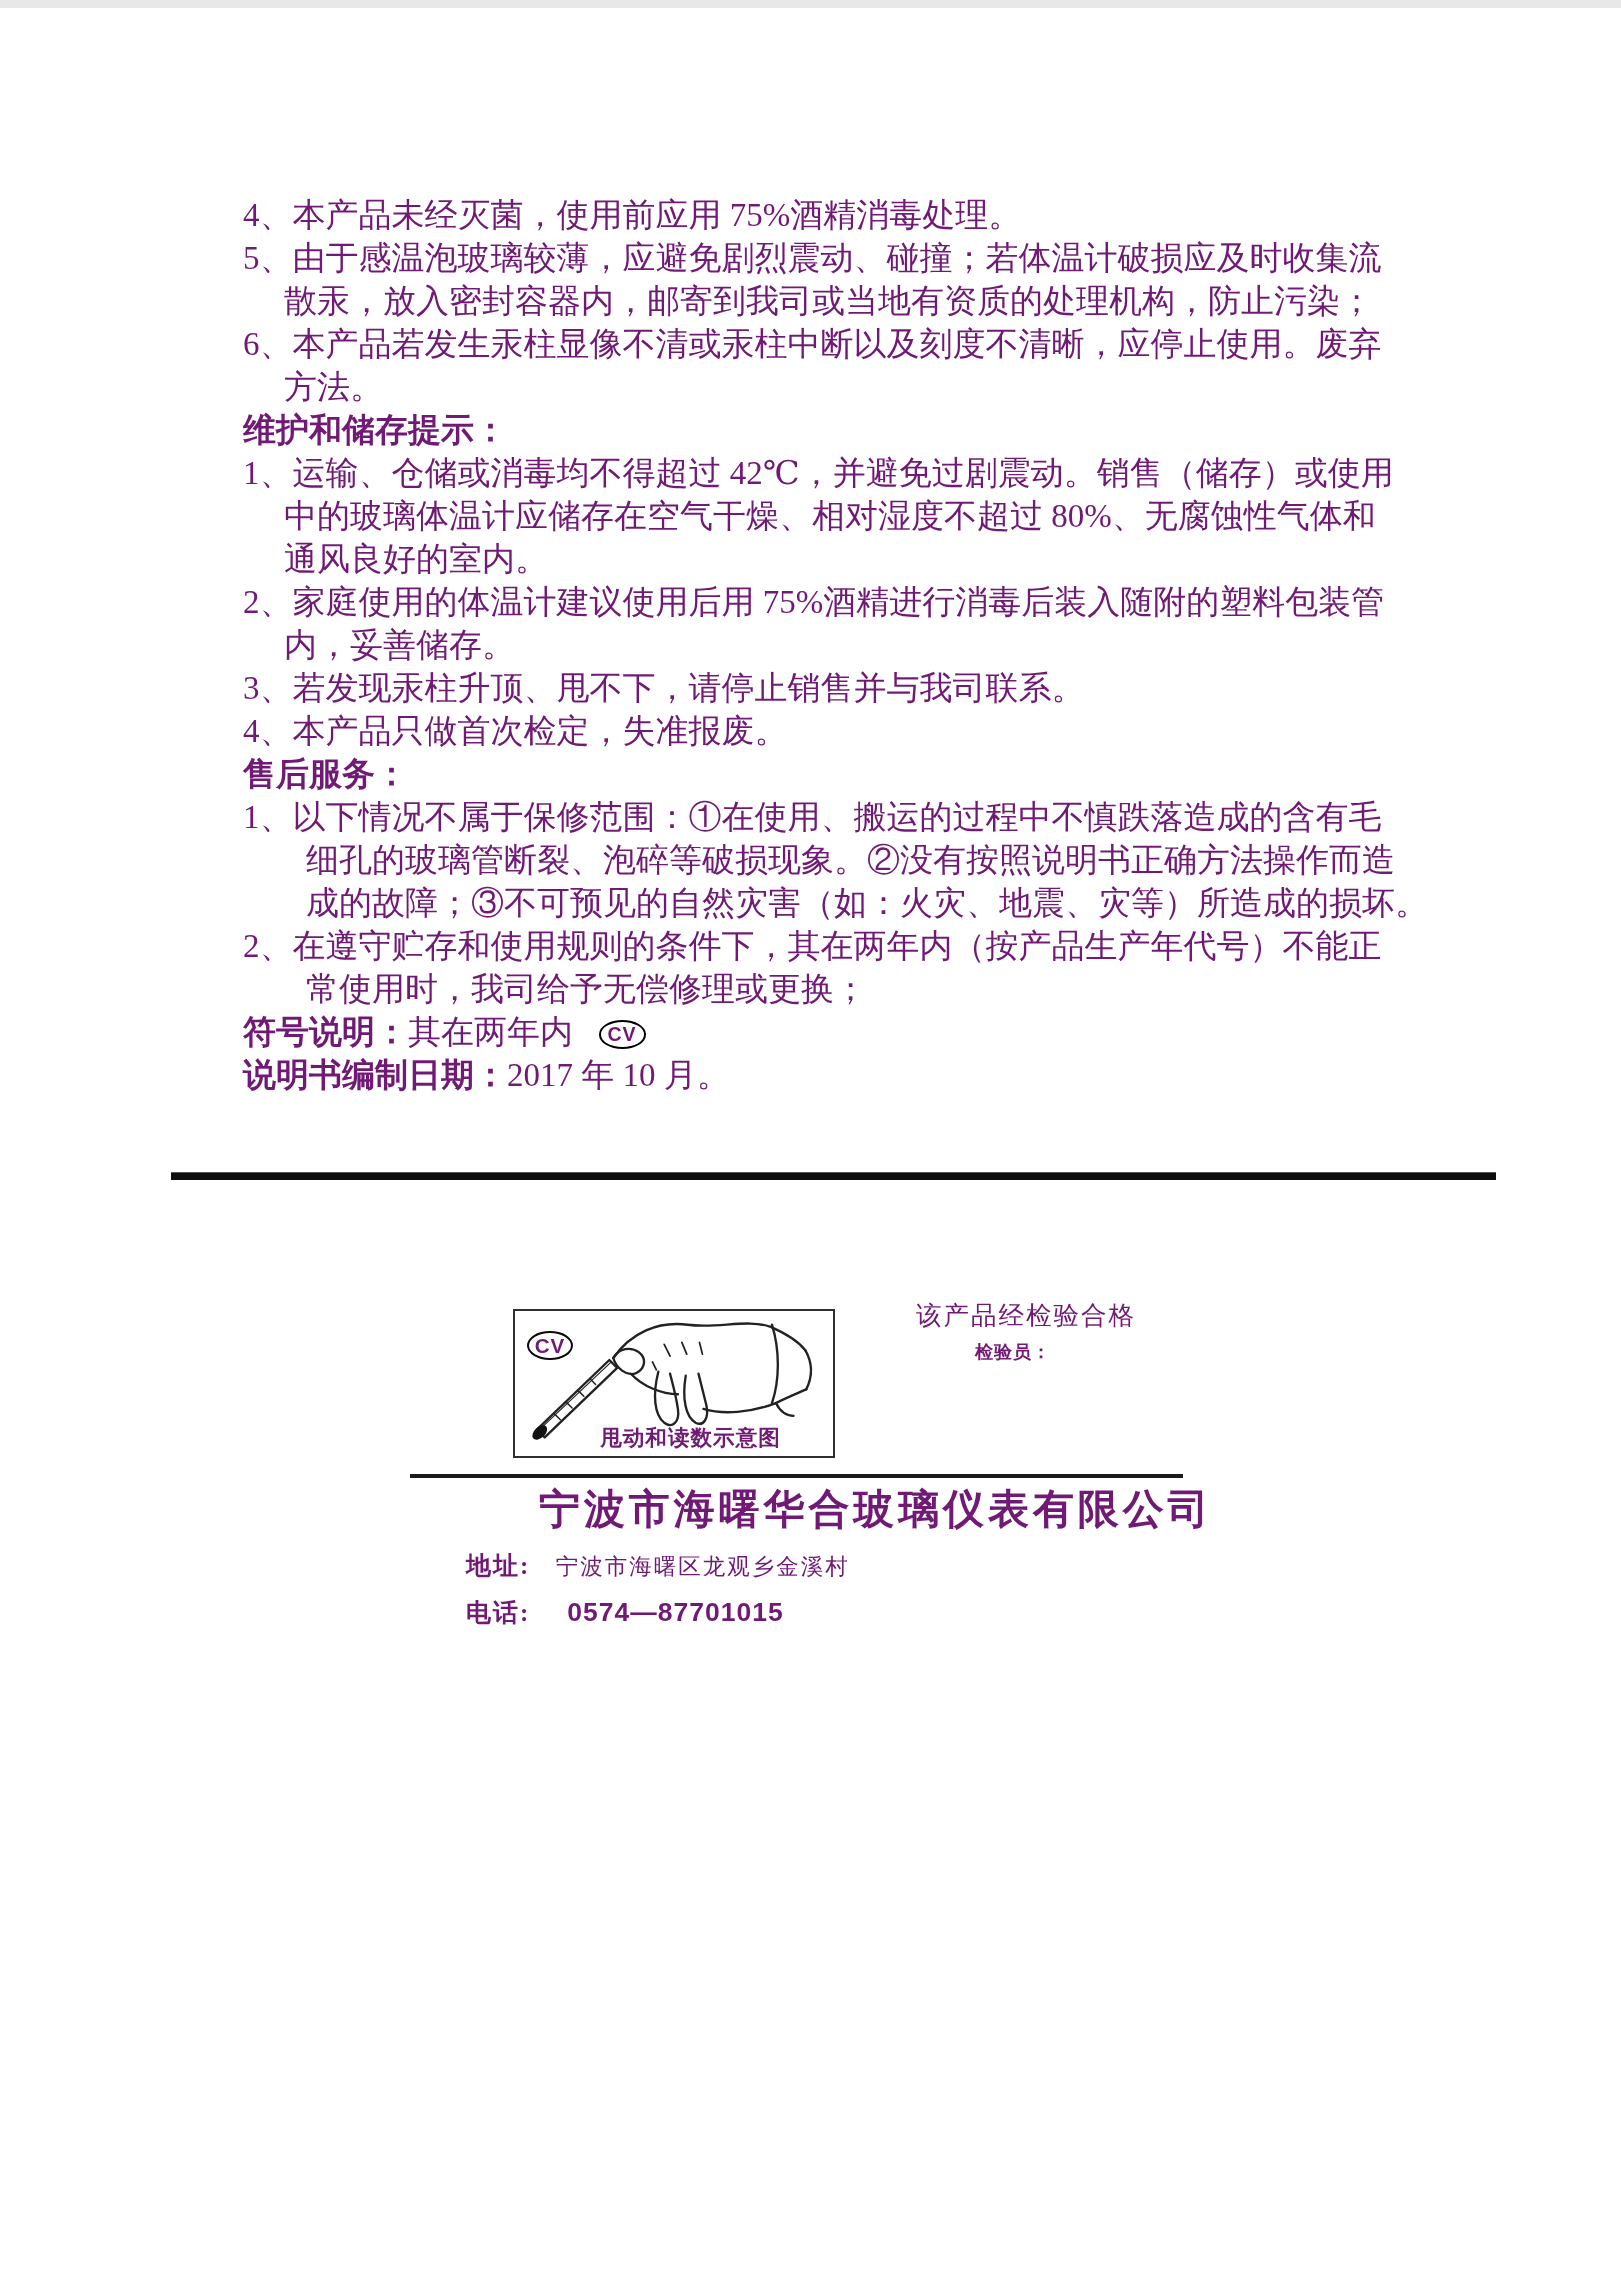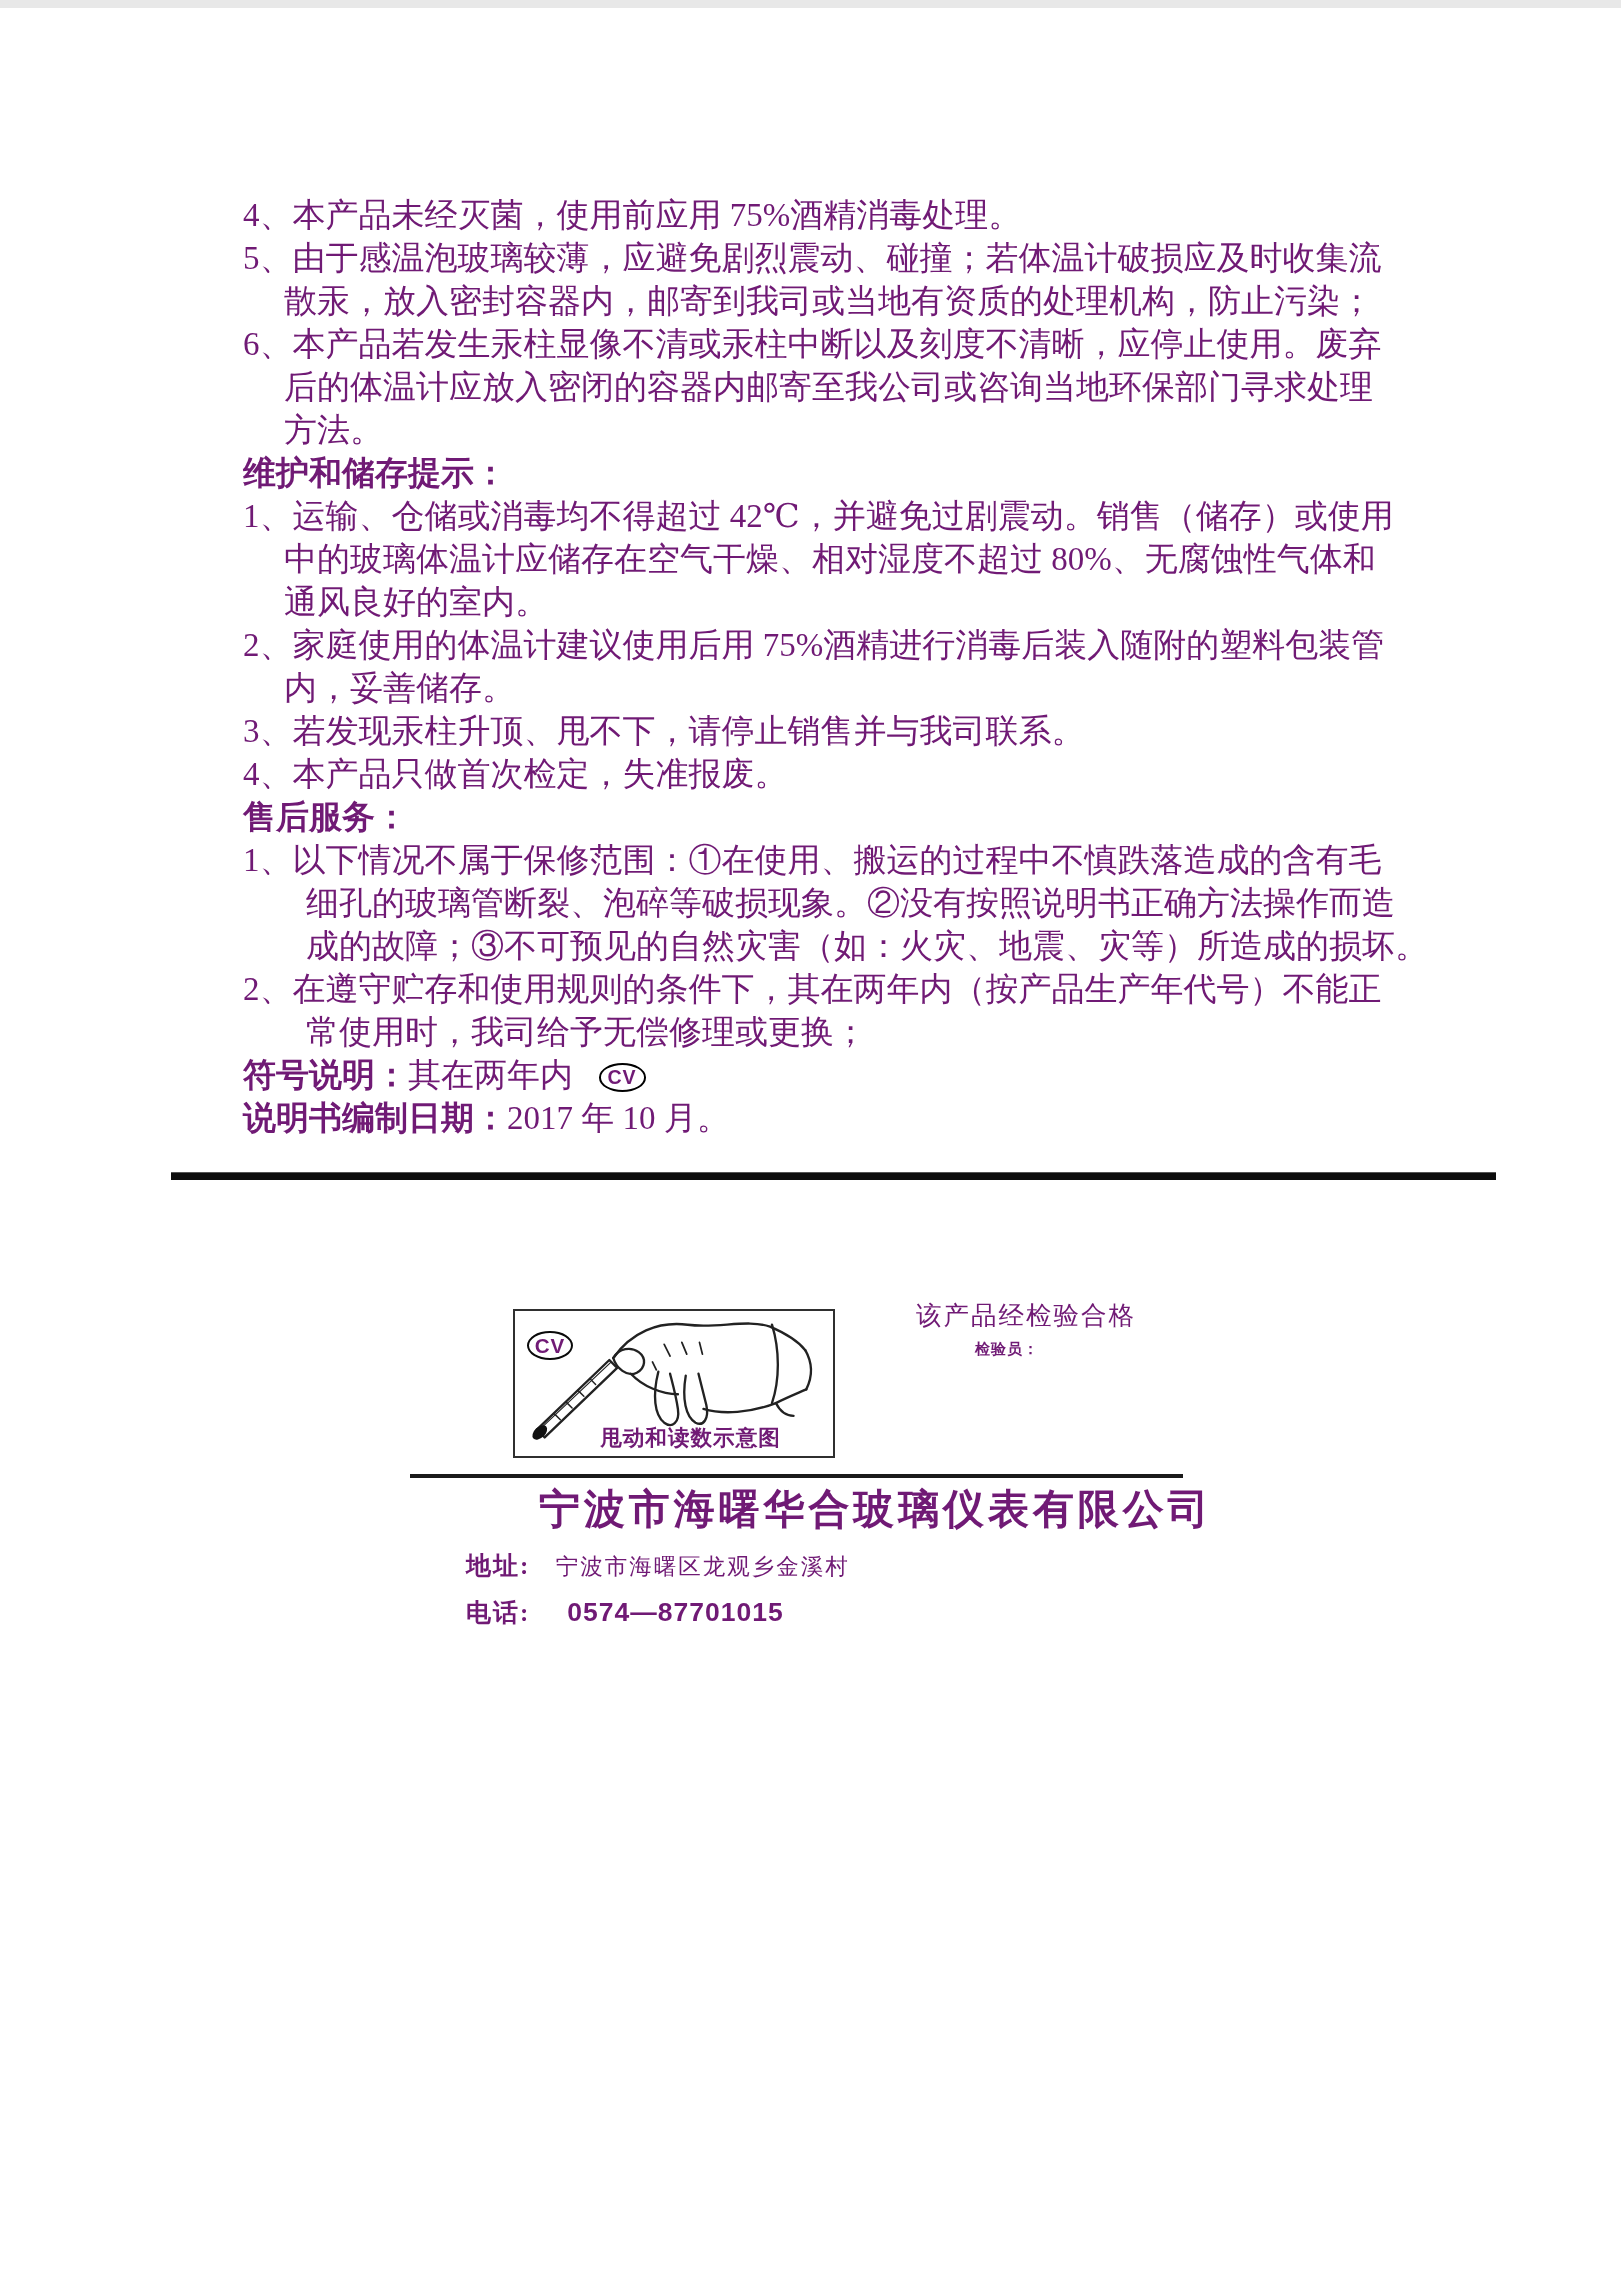--- a/index.html
+++ b/index.html
@@ -47,21 +47,21 @@
     font-weight:bold;font-size:20.6px;line-height:25.5px;
   }
   .hand-svg{position:absolute;left:0;top:0;width:100%;height:100%;}
   .stamp-caption{
     position:absolute;bottom:3.9px;left:0;right:0;text-align:center;
     padding-left:33px;font-size:21.6px;font-weight:bold;letter-spacing:1px;
   }
   
   .inspection{position:absolute;left:916px;top:1290px;}
   .inspection-title{font-size:25.5px;font-weight:normal;letter-spacing:2px;white-space:nowrap;}
-  .inspector{font-size:15px;font-weight:bold;margin:6.9px 0 0 59px;letter-spacing:1px;}
+  .inspector{font-size:18px;font-weight:bold;margin:6.9px 0 0 59px;letter-spacing:1px;}
   
   .company{
     position:absolute;left:539px;top:1474px;white-space:nowrap;
     font-size:41px;font-weight:bold;letter-spacing:3.9px;
   }
   .info-row{position:absolute;display:flex;align-items:baseline;white-space:nowrap;}
   .addr-row{left:466px;top:1541px;}
   .phone-row{left:466px;top:1588px;}
   .info-label{font-size:25px;font-weight:bold;letter-spacing:2px;}
   .addr-value{font-size:22.5px;margin-left:25.5px;letter-spacing:2px;}
@@ -73,21 +73,20 @@
 </head>
 <body>
 
 <div class="page">
 
   <div class="doc">
       <div class="line num"><span>4、本产品未经灭菌，使用前应用 75%酒精消毒处理。</span></div>
       <div class="line num"><span>5、由于感温泡玻璃较薄，应避免剧烈震动、碰撞；若体温计破损应及时收集流</span></div>
       <div class="line cont"><span>散汞，放入密封容器内，邮寄到我司或当地有资质的处理机构，防止污染；</span></div>
       <div class="line num"><span>6、本产品若发生汞柱显像不清或汞柱中断以及刻度不清晰，应停止使用。废弃</span></div>
-      <div class="line cont"><span>后的体温计应放入密闭的容器内邮寄至我公司或咨询当地环保部门寻求处理</span></div>
       <div class="line cont"><span>方法。</span></div>
       <div class="line heading"><span class="b">维护和储存提示：</span></div>
       <div class="line num"><span>1、运输、仓储或消毒均不得超过 42℃，并避免过剧震动。销售（储存）或使用</span></div>
       <div class="line cont"><span>中的玻璃体温计应储存在空气干燥、相对湿度不超过 80%、无腐蚀性气体和</span></div>
       <div class="line cont"><span>通风良好的室内。</span></div>
       <div class="line num"><span>2、家庭使用的体温计建议使用后用 75%酒精进行消毒后装入随附的塑料包装管</span></div>
       <div class="line cont"><span>内，妥善储存。</span></div>
       <div class="line num"><span>3、若发现汞柱升顶、甩不下，请停止销售并与我司联系。</span></div>
       <div class="line num"><span>4、本产品只做首次检定，失准报废。</span></div>
       <div class="line heading"><span class="b">售后服务：</span></div>

